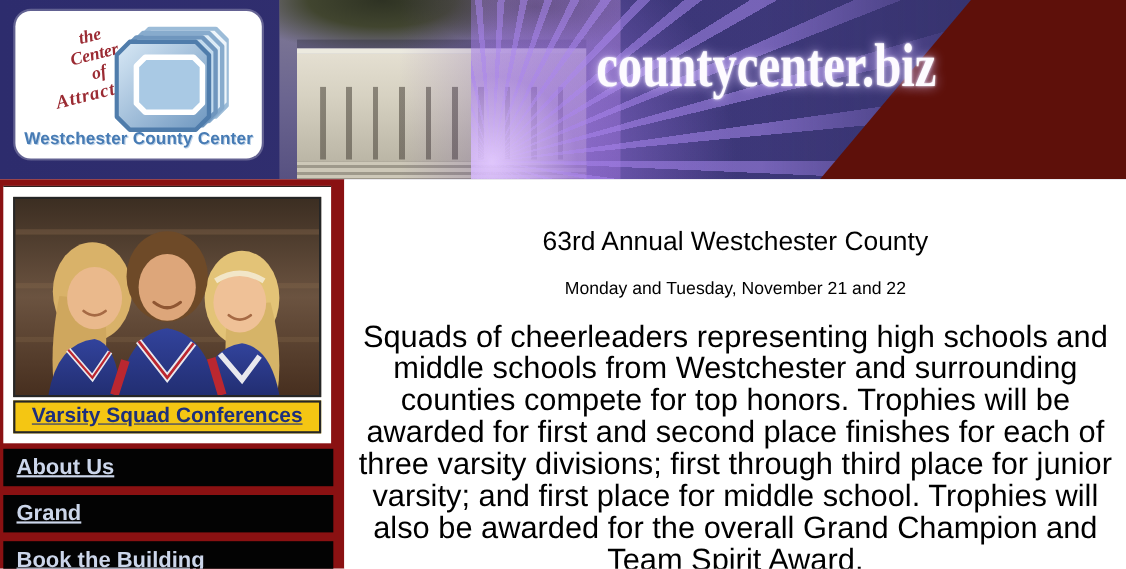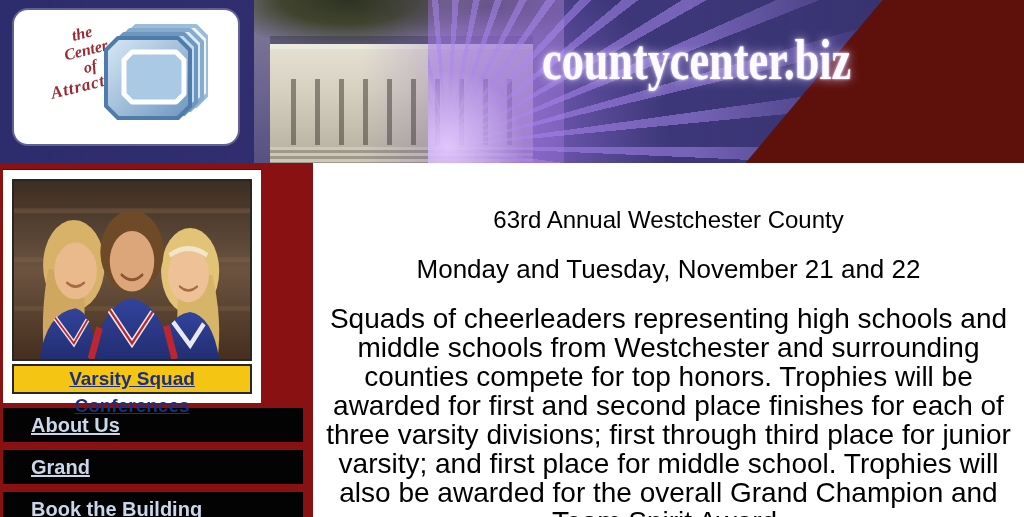--- a/index.html
+++ b/index.html
@@ -45,38 +45,38 @@
     font-family:"Liberation Serif", serif; font-style:italic; font-weight:bold;
     font-size:16px; line-height:17px; }
   .logo-script .s3 { font-size:17px; letter-spacing:1px; }
   .logo-squares { position:absolute; right:30px; top:14px; }
   .logo-name { position:absolute; left:0; right:0; bottom:8px; text-align:center;
     font-weight:bold; font-size:15.5px; color:#477bb4; letter-spacing:.2px;
     text-shadow:1px 1px 0 rgba(130,170,210,.55); }
 
   
   .sidebar { position:absolute; left:0; top:163px; width:313px; height:354px; background:#8a1112; }
-  .feature-box { margin:6px 12px 0 3px; width:258px; background:#ffffff; padding:9px;
+  .feature-box { margin:6px 12px 0 3px; width:298px; background:#ffffff; padding:9px;
                  border-top:1px solid #2e2020; }
   .photo-frame { border:2px solid #262626; height:182px; overflow:hidden; background:#4a3829; }
   .photo-frame svg { display:block; width:100%; height:100%; }
   .feature-link-bar { margin-top:3px; border:2px solid #262626; background:#f4c613;
     height:30px; line-height:26px; text-align:center; }
   .feature-link-bar a { font-weight:bold; font-size:19px; color:#1d2f7c;
     text-decoration:underline; font-family:"Liberation Sans", sans-serif; }
   .menu { margin:5px 0 0 3px; }
   .menu-item { width:300px; height:34px; line-height:34px; background:#030303;
-    margin-bottom:8px; padding-left:28px; }
+    margin-bottom:8px; padding-left:12px; }
   .menu-item a { font-weight:bold; font-size:20px; color:#ccd6ea; text-decoration:underline; }
 
   
   .content { position:absolute; left:313px; top:163px; width:711px; height:354px;
     background:#fff; text-align:center; color:#000; padding-top:38px; }
   .headline { font-size:24px; line-height:37px; font-weight:normal; }
-  .subtitle { font-size:26px; margin-top:16px; }
+  .subtitle { font-size:16px; margin-top:16px; }
   .bodycopy { font-size:28px; line-height:29px; margin:19px auto 0; max-width:706px; padding:0 2px; }
 </style>
 </head>
 <body>
 
 <div class="page">
 
   <div class="header">
     <div class="bldg-photo">
       <div class="bldg-body">
@@ -104,20 +104,21 @@
           </linearGradient>
         </defs>
         <g fill="none" stroke-linejoin="round">
           <path d="M14 10 h60 l12 12 v56 l-12 12 h-60 l-12-12 v-56 z" transform="translate(18,-8)" fill="#eef5fb" stroke="#9cbcd8" stroke-width="4"></path>
           <path d="M14 10 h60 l12 12 v56 l-12 12 h-60 l-12-12 v-56 z" transform="translate(12,-4)" fill="#dcebf6" stroke="#87abcd" stroke-width="4"></path>
           <path d="M14 10 h60 l12 12 v56 l-12 12 h-60 l-12-12 v-56 z" transform="translate(6,0)" fill="#c3dbee" stroke="#6f96be" stroke-width="4"></path>
           <path d="M14 10 h60 l12 12 v56 l-12 12 h-60 l-12-12 v-56 z" transform="translate(0,4)" fill="url(#bg1)" stroke="#4f7cab" stroke-width="4"></path>
           <path d="M26 24 h44 l8 8 v34 l-8 8 h-44 l-8-8 v-34 z" transform="translate(2,4)" fill="#a9c9e4" stroke="#ffffff" stroke-width="5"></path>
         </g>
       </svg>
+      <div class="logo-name">Westchester County Center</div>
     </div>
   </div>
 
   <div class="sidebar">
     <div class="feature-box">
       <div class="photo-frame">
         <svg viewBox="0 0 276 182" preserveAspectRatio="none">
           <defs>
             <linearGradient id="wood" x1="0" y1="0" x2="0" y2="1">
               <stop offset="0" stop-color="#3c2e22"></stop>

